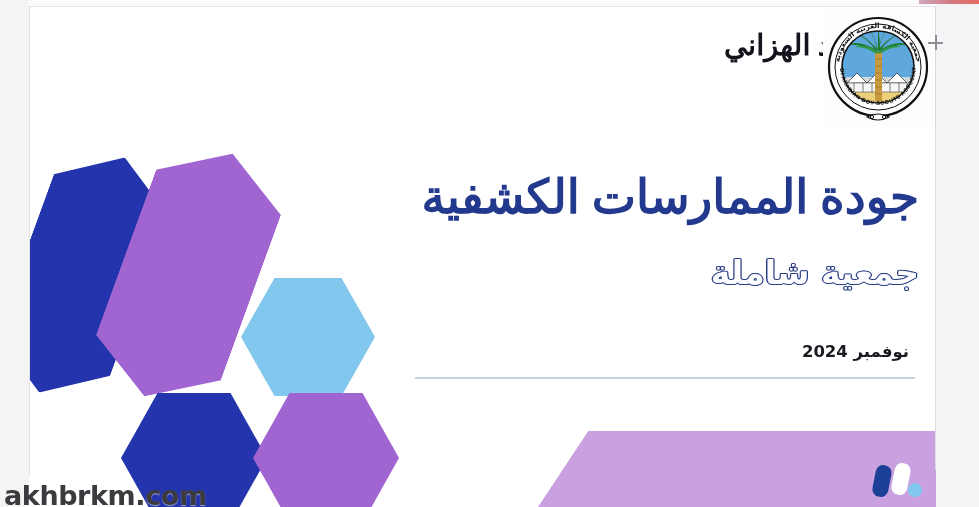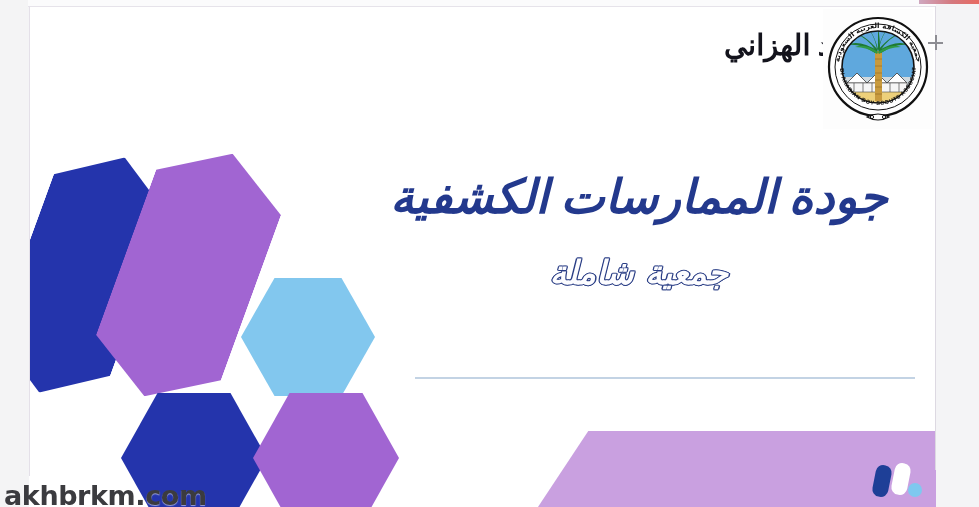--- a/index.html
+++ b/index.html
@@ -136,23 +136,22 @@
     background: #fdfdfd;
     z-index: 5;
   }
   #scouts-logo svg { display: block; }
 
   
   #title-block {
     position: absolute;
     left: 330px; top: 162px;
     width: 560px;
-    text-align: center;
+    text-align: right;
     z-index: 4;
-    font-style: italic;
   }
   #main-title {
     margin: 0;
     font-family: "Liberation Serif", "DejaVu Serif", serif;
     font-size: 47px;
     font-weight: 700;
     color: #23398d;
     line-height: 1.25;
     letter-spacing: 0.5px;
     direction: rtl;
@@ -329,20 +328,23 @@
         <circle cx="49" cy="108" r="1.6" fill="none" stroke="#111111" stroke-width="1"></circle>
         <circle cx="61" cy="108" r="1.6" fill="none" stroke="#111111" stroke-width="1"></circle>
       </svg>
     </div>
 
     <div id="title-block">
       <h1 id="main-title">جودة الممارسات الكشفية</h1>
       <div id="subtitle">جمعية شاملة</div>
     </div>
 
+    <div id="date-row">
+      <span id="date-text">نوفمبر  2024</span>
+    </div>
     <div id="date-rule"></div>
 
     <div id="author-banner"></div>
     <div id="author-name">محمد الهزاني</div>
 
     <div id="brand-mark">
       <svg width="60" height="44" viewBox="0 0 60 44" xmlns="http://www.w3.org/2000/svg">
         <rect x="4" y="6" width="16" height="32" rx="7.5" fill="#1e3f97" transform="rotate(11 12 22)"></rect>
         <rect x="23" y="4" width="16" height="32" rx="7.5" fill="#ffffff" transform="rotate(11 31 20)"></rect>
         <circle cx="45" cy="31" r="7" fill="#7fc8ef"></circle>

